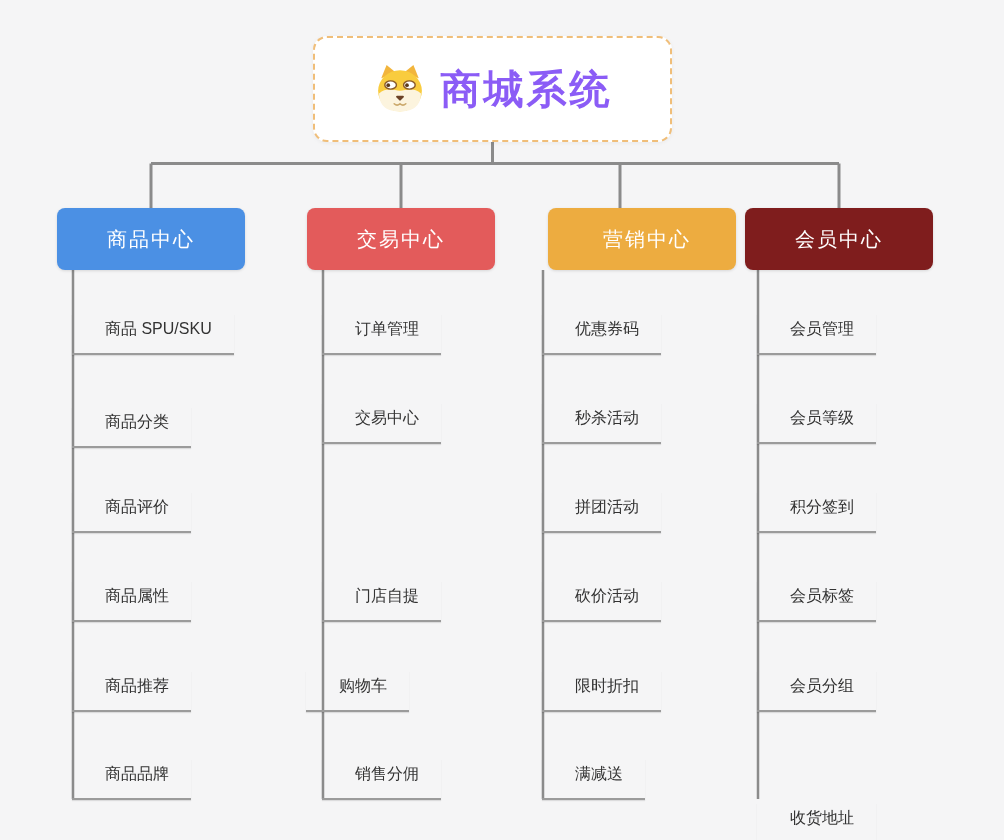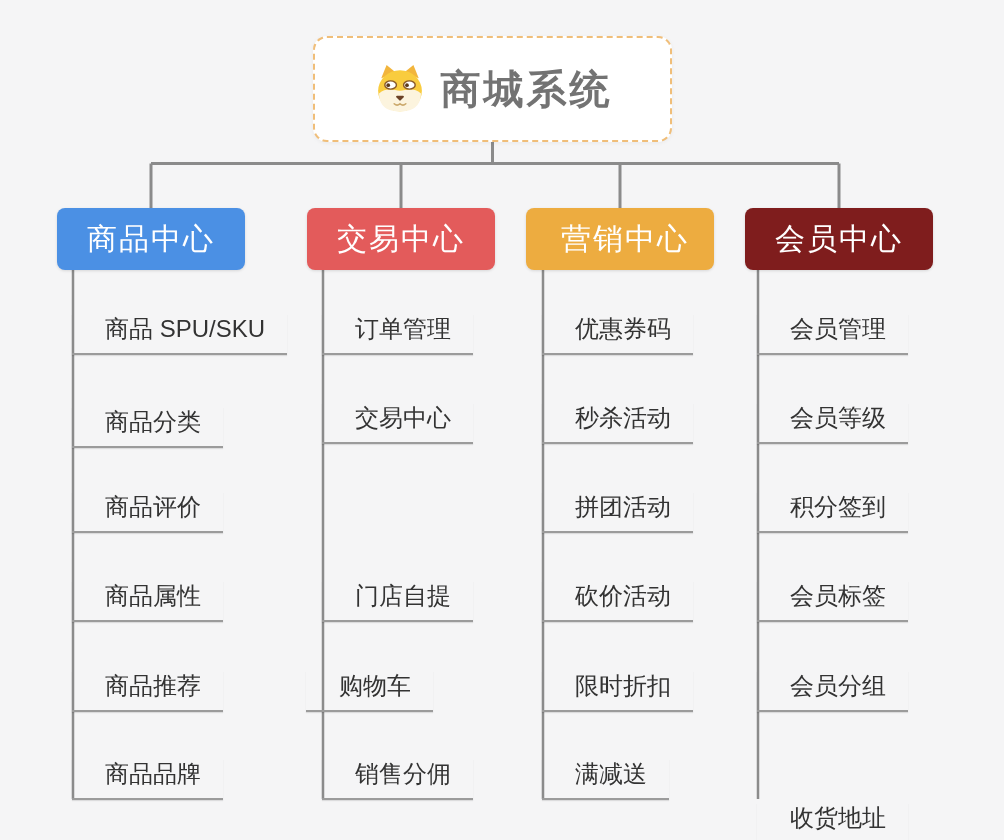--- a/index.html
+++ b/index.html
@@ -49,37 +49,37 @@
     width: 188px; height: 62px;
     border-radius: 8px;
     display: flex;
     align-items: center;
     justify-content: center;
     box-shadow: 0 1px 3px rgba(0,0,0,0.12);
     cursor: pointer;
   }
   .branch-label {
     color: #FFFFFF;
-    font-size: 30px;
+    font-size: 20px;
     letter-spacing: 2px;
     white-space: nowrap;
   }
   .branch-product   { left: 57px;  }
   .branch-trade     { left: 307px; justify-content: center; }
-  .branch-marketing { left: 526px; padding-left: 10px; }
+  .branch-marketing { left: 548px; padding-left: 10px; }
   .branch-member    { left: 745px; }
 
   
   .leaf {
     position: absolute;
     transform: translateY(-100%);
     padding: 0 22px 9px 33px;
     border-bottom: 2px solid #9B9B9B;
     box-shadow: 0 1px 1px rgba(0,0,0,0.10);
-    font-size: 24px;
+    font-size: 16px;
     line-height: 30px;
     color: #333333;
     white-space: nowrap;
     cursor: pointer;
   }
 </style>
 </head>
 <body>
 
 <div class="canvas" style="background-color: rgb(245, 245, 246);">
@@ -95,21 +95,21 @@
       <polygon points="51,16 45,1 34,10" fill="#F2B53C"></polygon>
       <ellipse cx="30" cy="30" rx="24.5" ry="23" fill="#F9CC3E"></ellipse>
       <path d="M6.5 33 C 15 25.5, 24 30, 30 30 C 36 30, 45 25.5, 53.5 33 C 53 48, 44 53, 30 53 C 16 53, 7 48, 6.5 33 Z" fill="#FCF4DE"></path>
       <ellipse cx="19.5" cy="23.5" rx="6.5" ry="4.6" fill="#FFFFFF" stroke="#8A5A2A" stroke-width="1.6"></ellipse>
       <ellipse cx="40.5" cy="23.5" rx="6.5" ry="4.6" fill="#FFFFFF" stroke="#8A5A2A" stroke-width="1.6"></ellipse>
       <circle cx="16.8" cy="23.7" r="2.1" fill="#5D3A1A"></circle>
       <circle cx="37.8" cy="23.7" r="2.1" fill="#5D3A1A"></circle>
       <path d="M26.6 35.5 h6.8 a1 1 0 0 1 0.8 1.6 l-3.4 3.6 a1 1 0 0 1-1.6 0 l-3.4-3.6 a1 1 0 0 1 0.8-1.6 Z" fill="#6B4226"></path>
       <path d="M23.5 44.5 q3.2 3 6.5 0 q3.3 3 6.5 0" stroke="#CBA96B" fill="none" stroke-width="1.8" stroke-linecap="round"></path>
     </svg>
-    <span class="root-title" style="color: #737373; text-align: center;">商城系统</span>
+    <span class="root-title" style="color: #8b5cf6; text-align: center;">商城系统</span>
   </div>
 
   <div class="branch-node branch-product" style="background-color: rgb(75, 144, 228);">
     <span class="branch-label">商品中心</span>
   </div>
   <div class="branch-node branch-trade" style="background-color: rgb(227, 91, 91);">
     <span class="branch-label">交易中心</span>
   </div>
   <div class="branch-node branch-marketing" style="background-color: rgb(237, 172, 64);">
     <span class="branch-label">营销中心</span>

